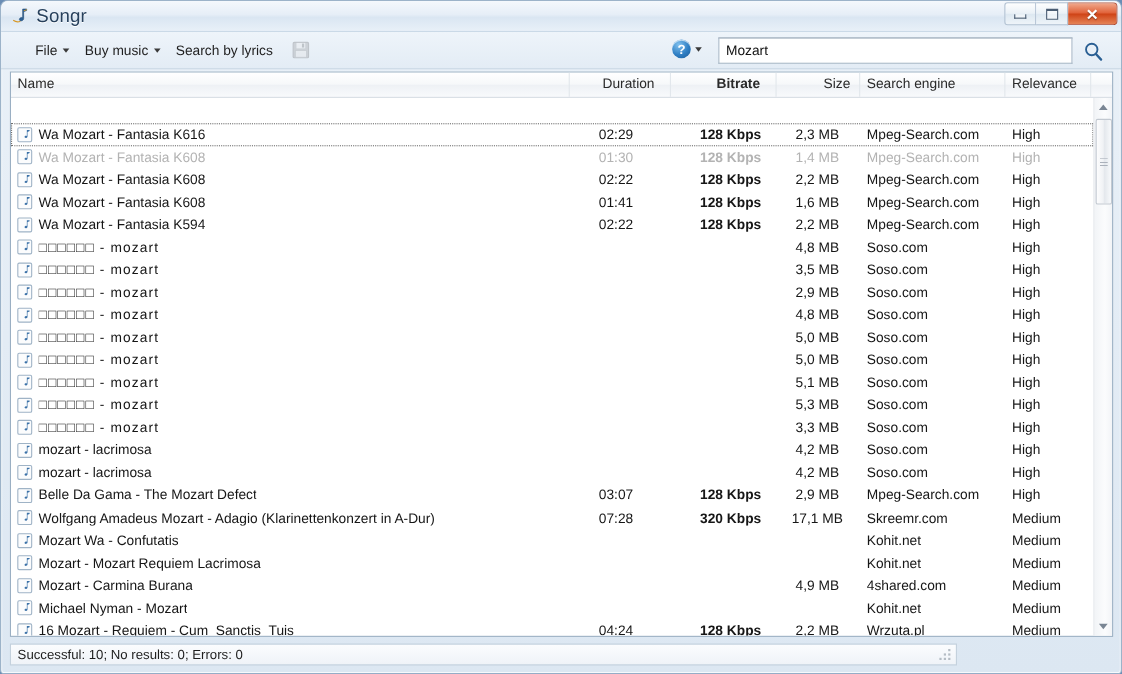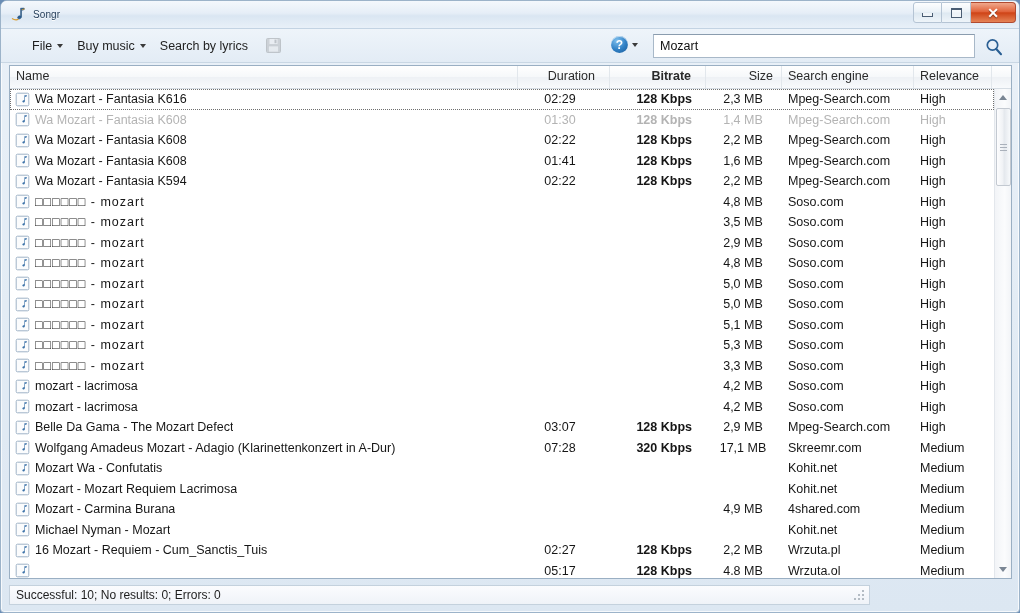--- a/index.html
+++ b/index.html
@@ -43,21 +43,21 @@
     user-select: none;
   }
   .app-icon {
     width: 18px; height: 18px;
     margin-right: 6px;
     position: relative;
     flex: 0 0 auto;
   }
   .app-icon svg { display:block; }
   .title-text {
-    font-size: 10px;
+    font-size: 17px;
     color: #27405c;
     text-shadow: 0 1px 0 #fff;
     letter-spacing: .1px;
   }
   .win-buttons {
     position: absolute;
     right: 3px;
     top: 1px;
     display: flex;
     height: 21px;
@@ -244,20 +244,21 @@
     align-items: center;
     font-size: 12.5px;
     color: #161616;
     white-space: nowrap;
     box-sizing: border-box;
   }
   .row.dimmed { color: #b3b3b3; }
   .row.focused {
     outline: 1px dotted #6f6f6f;
     outline-offset: -1px;
+    margin-top: 23px;
   }
   .row .cell {
     box-sizing: border-box;
     padding: 0 6px;
     overflow: hidden;
     white-space: nowrap;
   }
 
   
   .c-name      { width: 508px; }
@@ -796,21 +797,21 @@
           <div class="row">
             <div class="cell c-name name-cell">
               <span class="note-icon">
                 <svg width="15" height="15" viewBox="0 0 15 15">
                   <rect x="1.2" y="1.2" width="12.6" height="12.6" rx="1.2" fill="#fbfcfd" stroke="#9fb3c6" stroke-width="1"></rect>
                   <path d="M9.4 3.2 L9.4 8.6 C9.1 8.3 8.6 8.2 8.1 8.5 C7.4 8.8 7.2 9.5 7.5 10 C7.9 10.5 8.6 10.6 9.3 10.2 C9.7 9.9 10 9.5 10 9.1 L10 4.9 L11.9 4.2 L11.9 3.2 Z" fill="#3c72a8"></path>
                 </svg>
               </span>
               <span class="name-text">16 Mozart - Requiem - Cum_Sanctis_Tuis</span>
             </div>
-            <div class="cell c-duration">02:27</div>
+            <div class="cell c-duration">04:24</div>
             <div class="cell c-bitrate">128 Kbps</div>
             <div class="cell c-size">2,2 MB</div>
             <div class="cell c-engine">Wrzuta.pl</div>
             <div class="cell c-relevance">Medium</div>
           </div>
           <div class="row">
             <div class="cell c-name name-cell">
               <span class="note-icon">
                 <svg width="15" height="15" viewBox="0 0 15 15">
                   <rect x="1.2" y="1.2" width="12.6" height="12.6" rx="1.2" fill="#fbfcfd" stroke="#9fb3c6" stroke-width="1"></rect>

